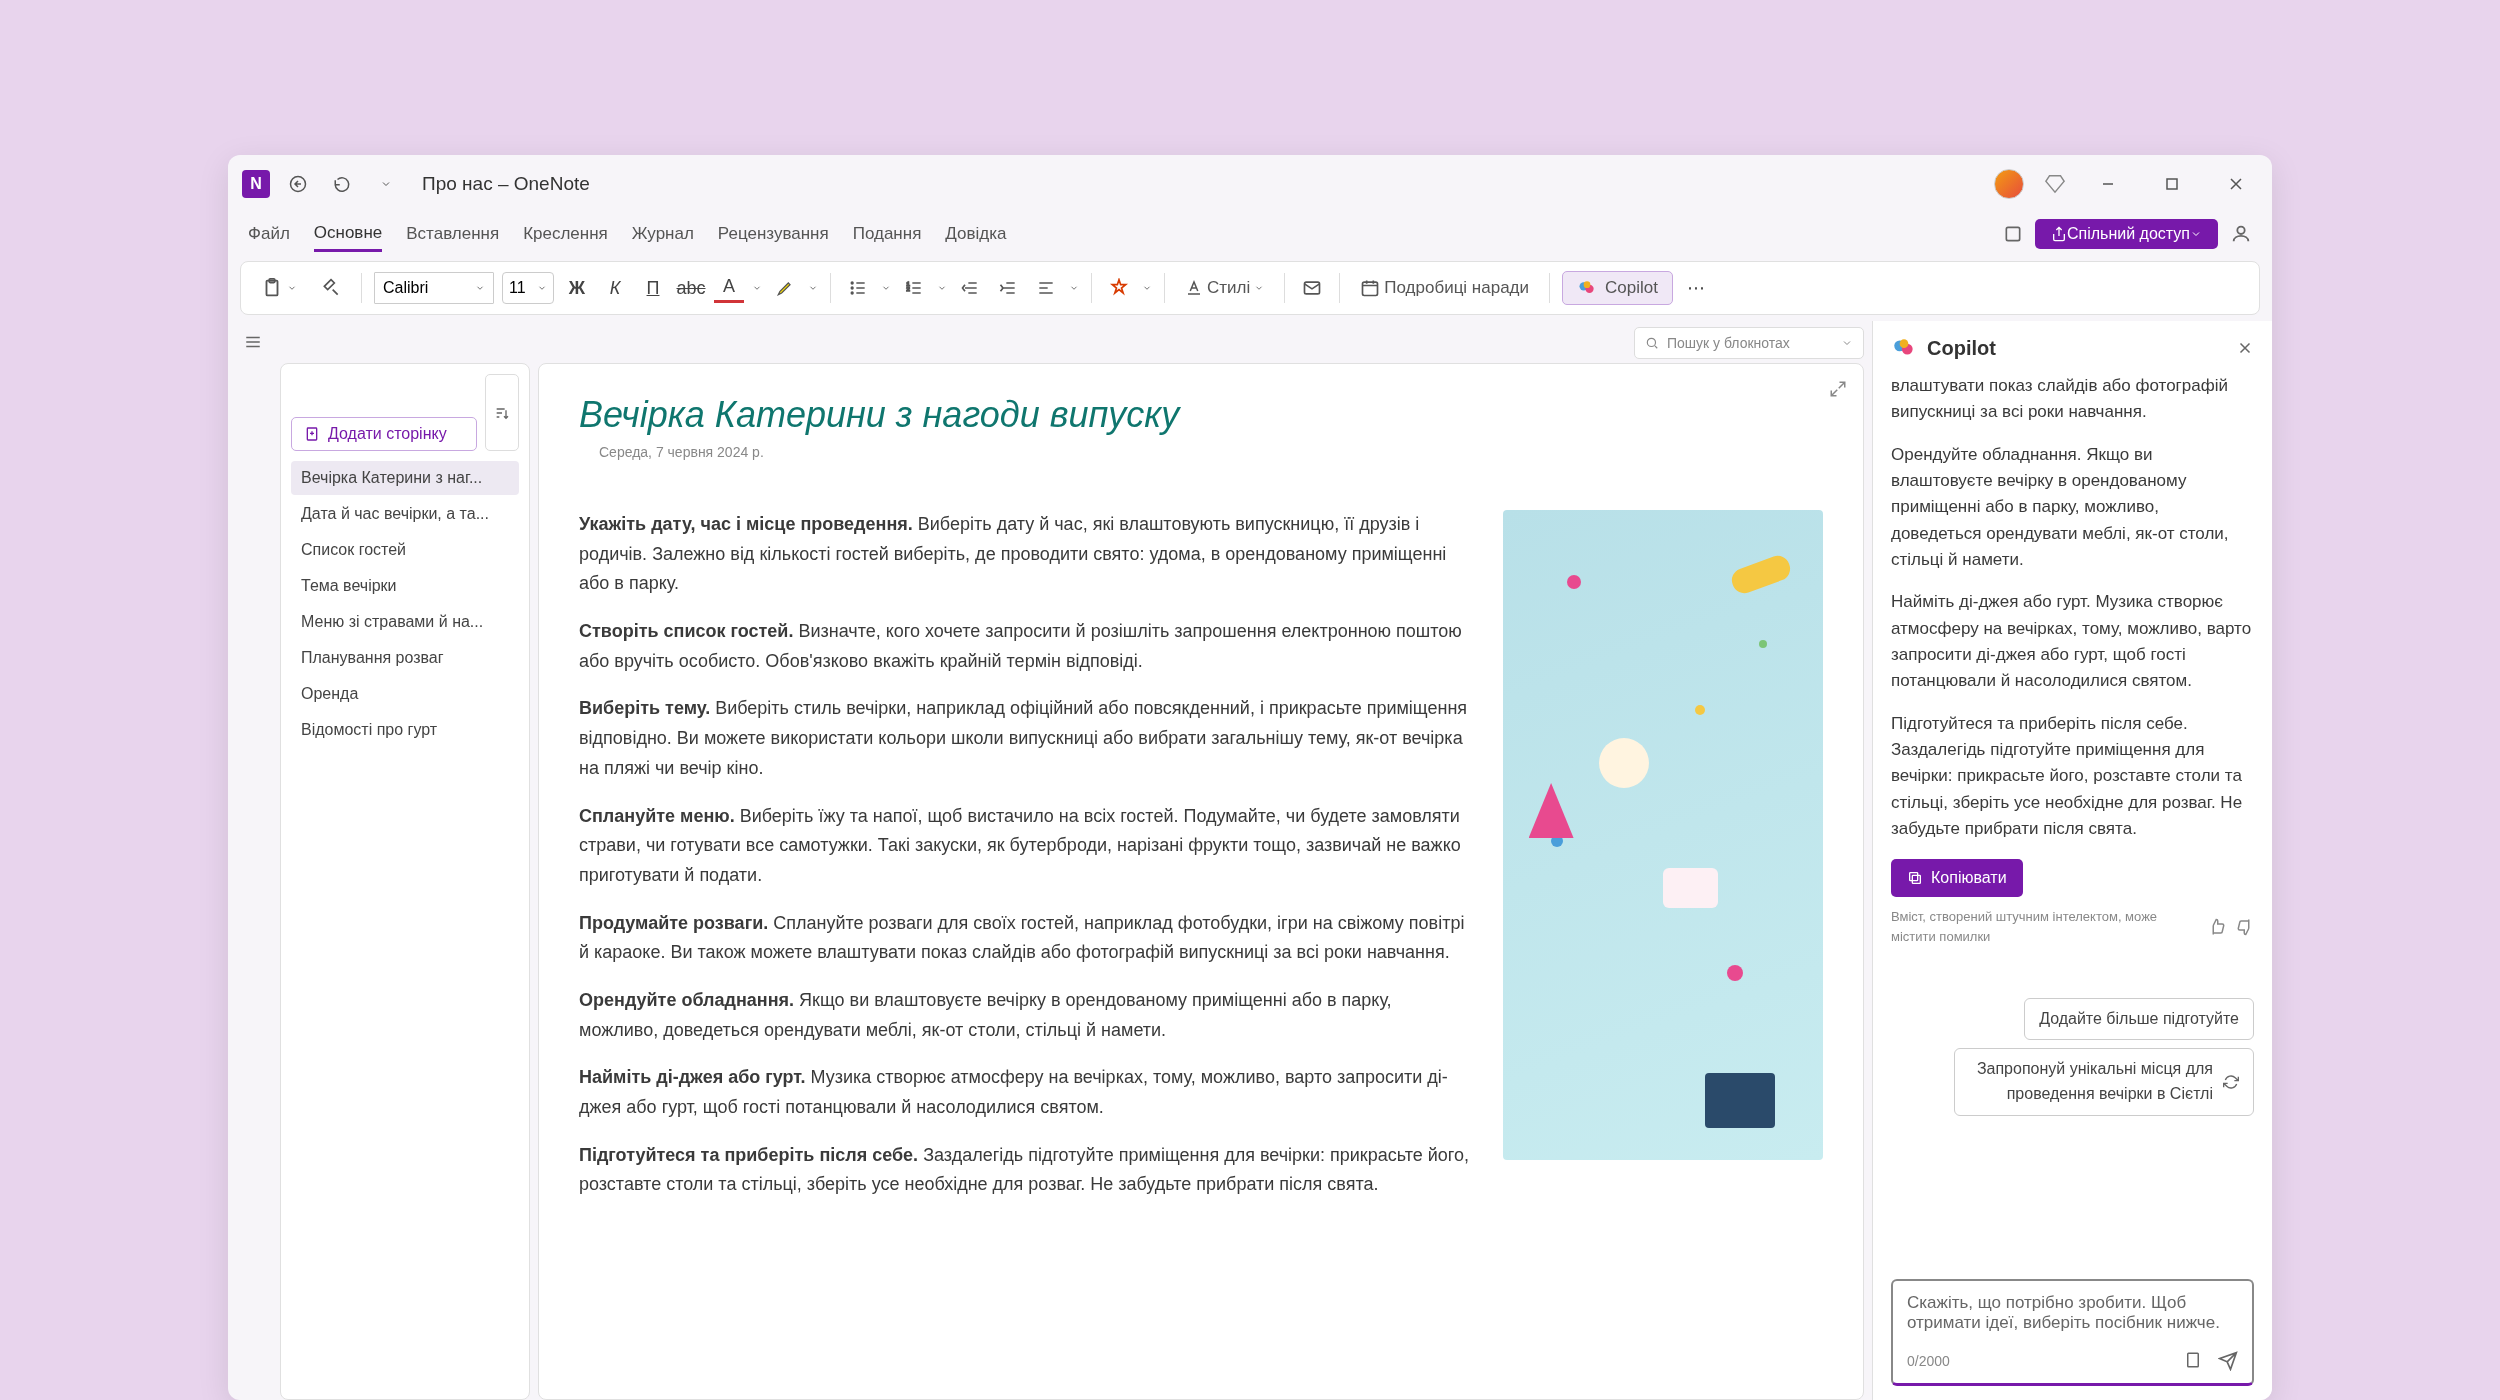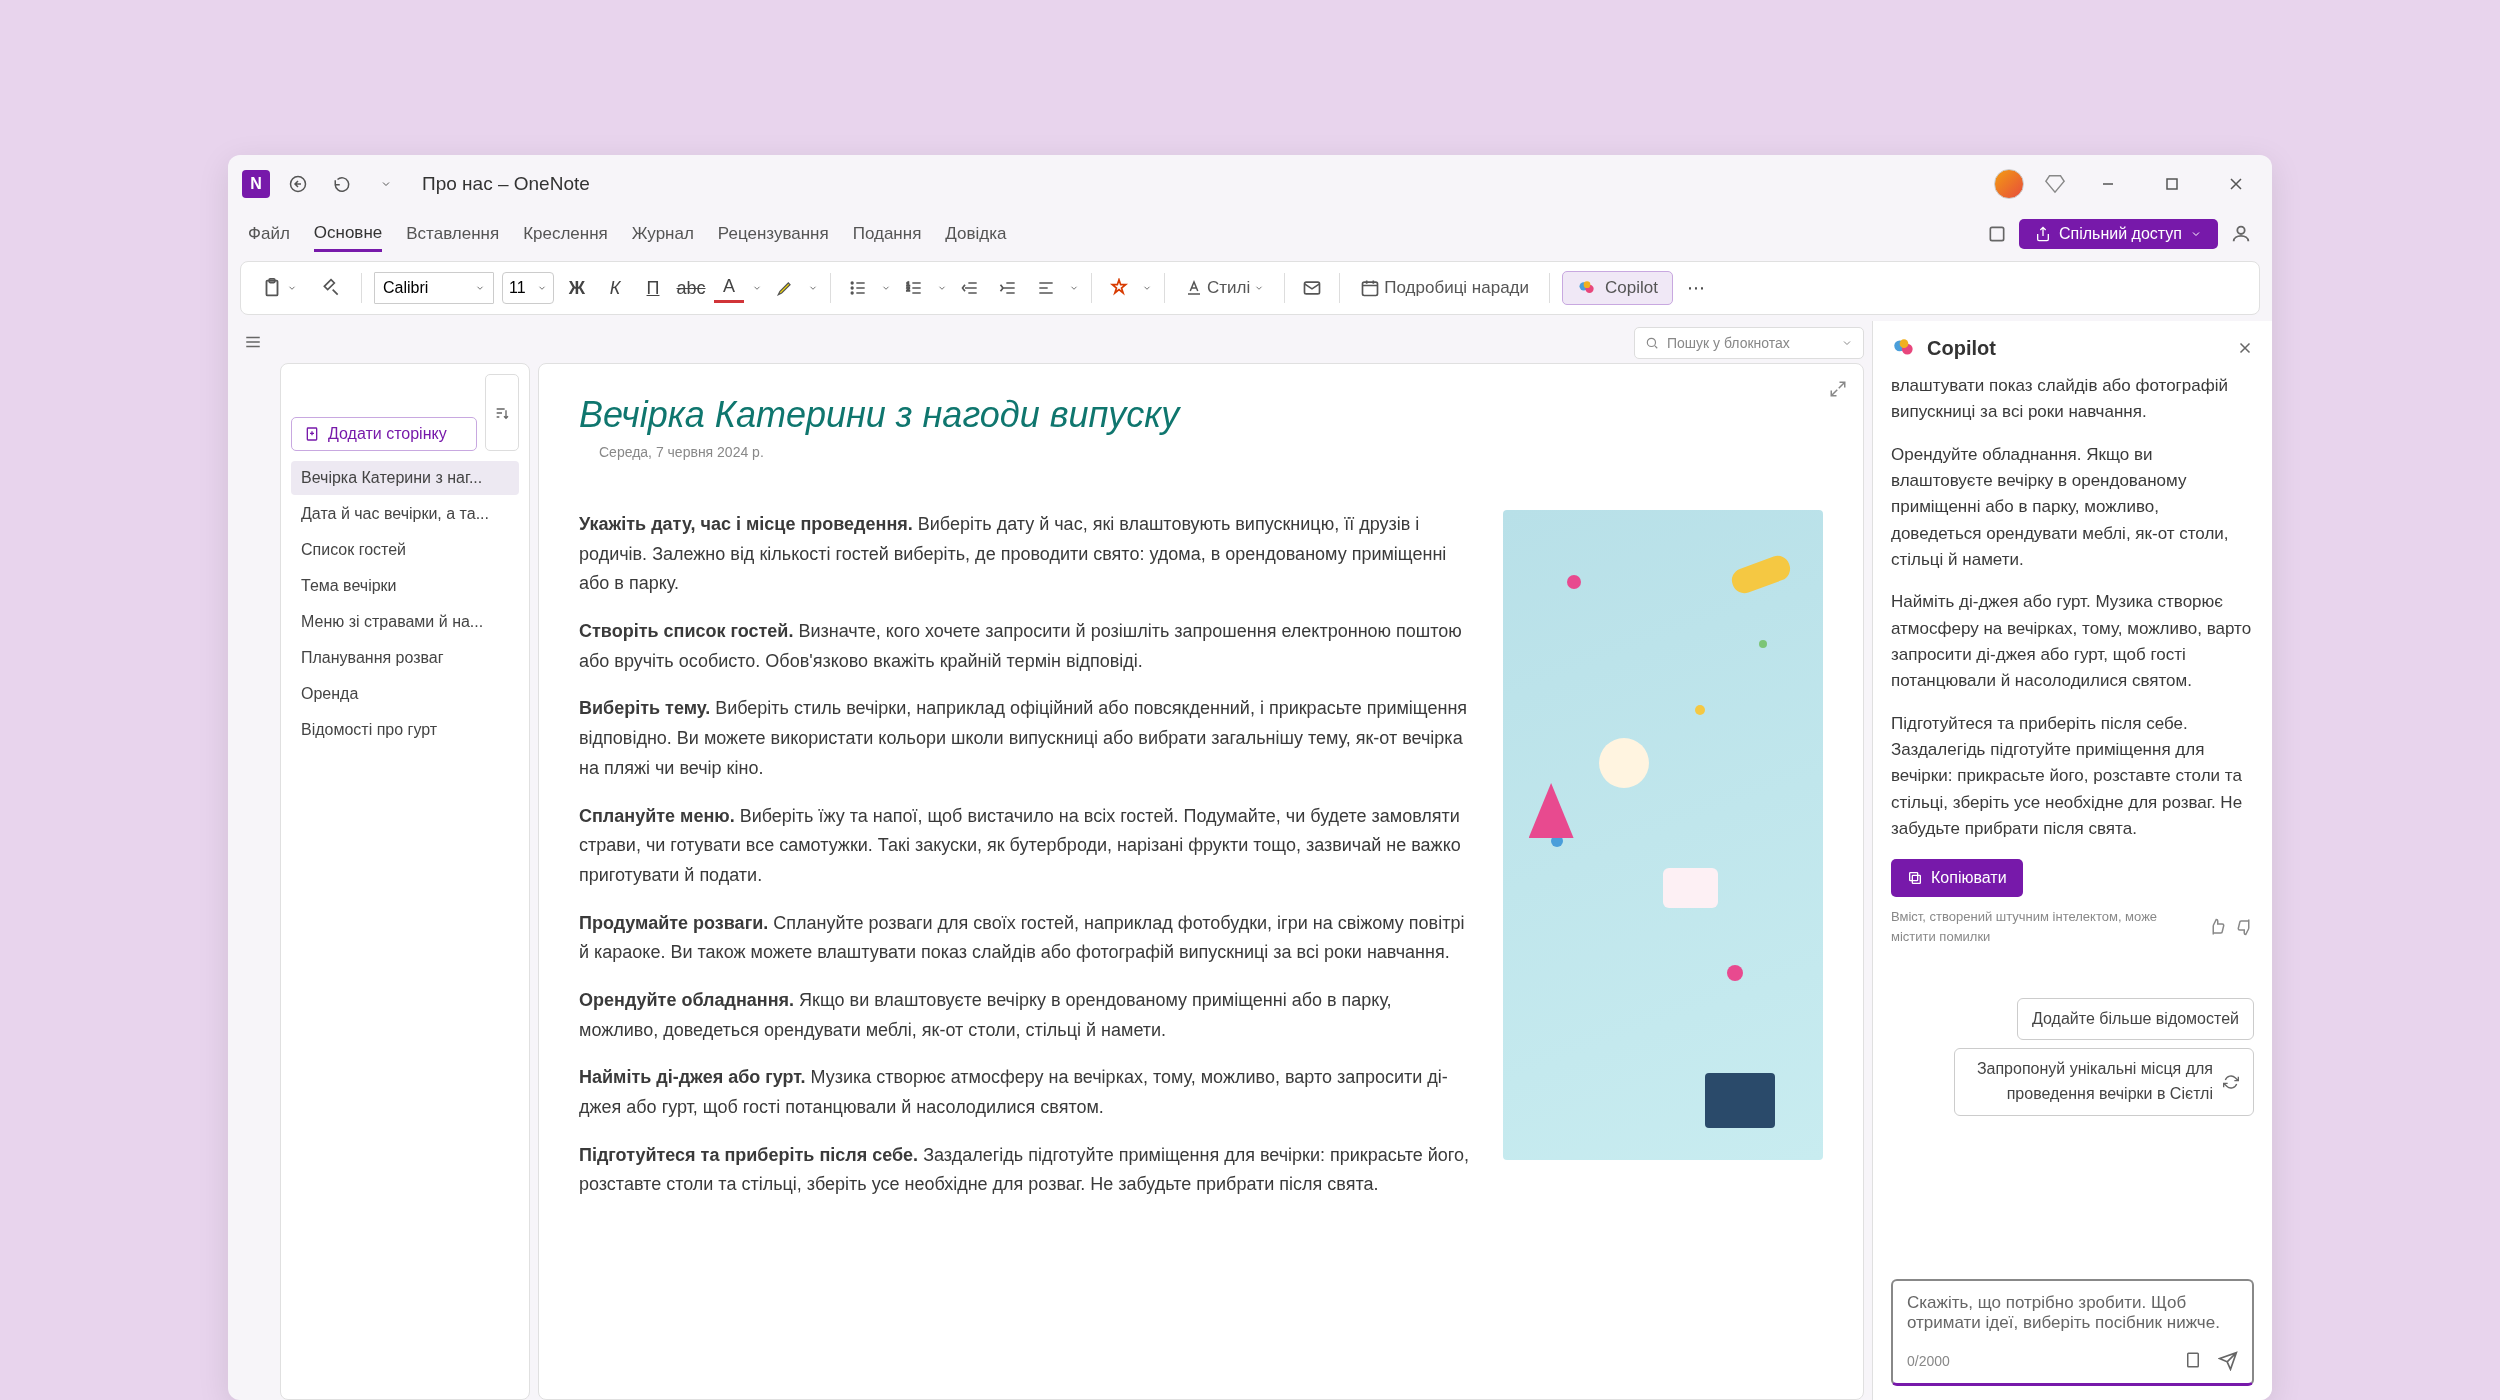--- a/index.html
+++ b/index.html
@@ -12,21 +12,21 @@
 .search-box { flex: 0 0 640px; margin-left: 260px; height: 40px; background: white; border: 1px solid #ddd; border-radius: 6px; display: flex; align-items: center; padding: 0 16px; gap: 12px; }
 .search-box input { border: none; outline: none; font-size: 17px; flex: 1; background: transparent; }
 .titlebar-right { margin-left: auto; display: flex; align-items: center; gap: 20px; }
 .avatar { width: 30px; height: 30px; border-radius: 50%; background: linear-gradient(135deg, #f39c12, #e74c3c); border: 1px solid #ccc; }
 .diamond-icon { color: #888; }
 .win-btn { width: 44px; height: 32px; display: flex; align-items: center; justify-content: center; color: #555; }
 .tabs { height: 42px; display: flex; align-items: center; padding: 0 20px; gap: 24px; font-size: 17px; color: #555; }
 .tab { cursor: pointer; padding: 6px 0; }
 .tab.active { color: #333; border-bottom: 3px solid #7719aa; font-weight: 500; }
 .tabs-right { margin-left: auto; display: flex; align-items: center; gap: 12px; }
-.share-btn { background: #7719aa; color: white; padding: 6px 16px; border-radius: 5px; font-size: 16px; display: flex; align-items: center; gap: 8px; }
+.share-btn { background: #7719aa; color: white; padding: 6px 16px; border-radius: 5px; font-size: 16px; display: flex; align-items: center; }
 .ribbon { height: 54px; background: white; margin: 6px 12px; border-radius: 8px; border: 1px solid #e0e0e0; display: flex; align-items: center; padding: 0 12px; gap: 8px; }
 .ribbon-btn { height: 36px; padding: 0 8px; display: flex; align-items: center; gap: 4px; border-radius: 4px; color: #555; font-size: 17px; cursor: pointer; }
 .ribbon-sep { width: 1px; height: 30px; background: #ddd; margin: 0 4px; }
 .font-select { width: 120px; height: 32px; border: 1px solid #ccc; border-radius: 1px; padding: 0 8px; font-size: 16px; display: flex; align-items: center; justify-content: space-between; }
 .size-select { width: 52px; height: 32px; border: 1px solid #ccc; border-radius: 4px; padding: 0 6px; font-size: 16px; display: flex; align-items: center; justify-content: space-between; }
 .fmt-btn { width: 30px; height: 30px; display: flex; align-items: center; justify-content: center; font-size: 18px; color: #444; cursor: pointer; }
 .copilot-btn { background: #f0e8f6; border: 1px solid #c8a8e0; padding: 6px 14px; border-radius: 5px; display: flex; align-items: center; gap: 8px; color: #555; font-size: 17px; }
 .content-area { flex: 1; display: flex; overflow: hidden; }
 .hamburger { width: 40px; padding: 12px 0 0 16px; color: #666; }
 .main-panel { flex: 1; display: flex; position: relative; }
@@ -392,21 +392,21 @@
               </span>
             <span>
                 <svg width="18" height="18" viewBox="0 0 24 24" fill="none" stroke="currentColor" stroke-width="2">
                   <path d="M17 14V2M17 14l-4 8a2 2 0 0 1-2-2v-4H5a2 2 0 0 1-2-2l2-8a2 2 0 0 1 2-2h10"></path>
                 </svg>
               </span>
           </div>
         </div>
         <div class="suggestions">
           <div class="suggestion-chip">
-              <span>Додайте більше відомостей</span>
+              <span>Додайте більше підготуйте</span>
             </div>
           <div class="suggestion-chip">
             <span>Запропонуй унікальні місця для проведення вечірки в Сієтлі</span>
             <span class="refresh-icon">
                 <svg width="16" height="16" viewBox="0 0 24 24" fill="none" stroke="currentColor" stroke-width="2">
                   <path d="M23 4v6h-6M1 20v-6h6M3.51 9a9 9 0 0 1 14.85-3.36L23 10M1 14l4.64 4.36A9 9 0 0 0 20.49 15"></path>
                 </svg>
               </span>
           </div>
         </div>

